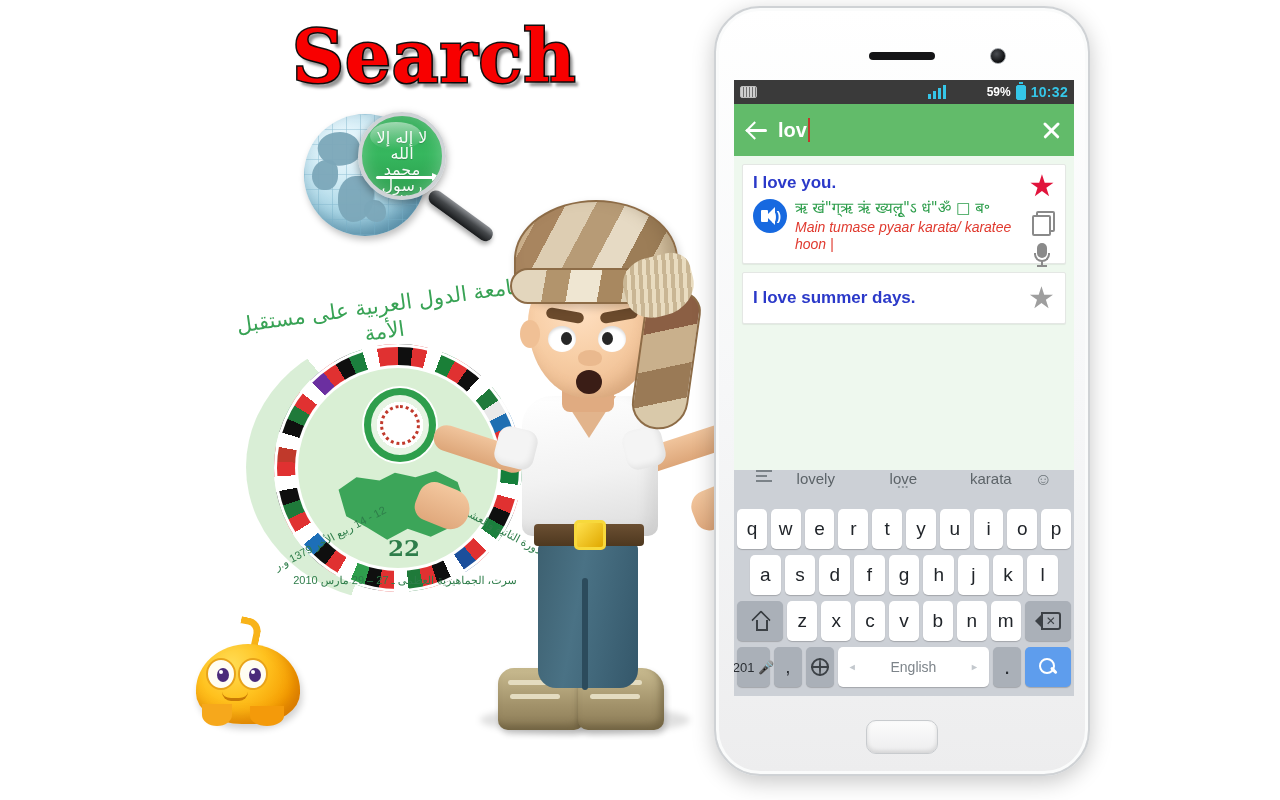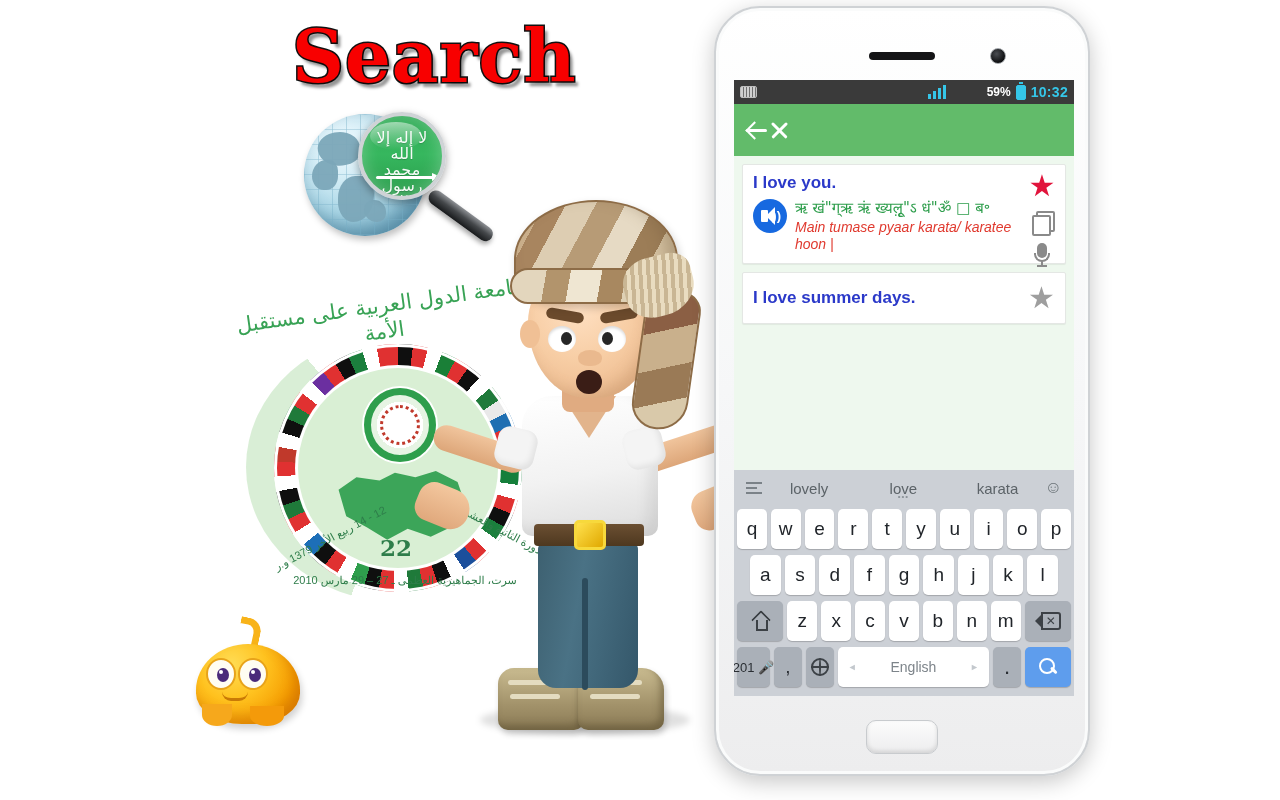--- a/index.html
+++ b/index.html
@@ -131,21 +131,21 @@
   }
   .wreath .inner {
     position:absolute; left: 9px; top: 10px; width: 40px; height: 40px;
     border-radius: 50%; border: 3px dotted #c0392b;
     background:#fff;
     font-size: 7px; color:#1f6fb2; text-align:center; line-height: 40px;
     font-family:"DejaVu Sans", sans-serif;
   }
   .num22 {
     position: absolute; left: 142px; top: 242px; width: 40px;
-    text-align: left; font-family:"DejaVu Serif", serif; font-weight: bold;
+    text-align: right; font-family:"DejaVu Serif", serif; font-weight: bold;
     font-size: 23px; color: #2e7d4a;
   }
   .emblem .bt-left  { position:absolute; left: 6px;  top: 246px; width: 150px; transform: rotate(-28deg); font-size: 11px; color:#2e7d4a; direction: rtl; }
   .emblem .bt-right { position:absolute; left: 196px; top: 228px; width: 120px; transform: rotate(28deg);  font-size: 11px; color:#2e7d4a; direction: rtl; }
   .emblem .bt-mid   { position:absolute; left: 46px; top: 282px; width: 230px; text-align:center; font-size: 11px; color:#2e7d4a; direction: rtl; margin-left: 6px; }
 
   
   .blob { position: absolute; left: 192px; top: 618px; width: 112px; height: 106px; }
   .blob .body {
     position: absolute; left: 4px; top: 26px; width: 104px; height: 80px;
@@ -306,21 +306,21 @@
   .copy-ic:after{content:"";position:absolute;left:0;top:4px;width:15px;height:17px;border:2px solid #8a8a8a;border-radius:2px;background:#fff;}
   .mic-ic { width: 16px; height: 24px; position:relative; cursor:pointer; }
   .mic-ic .cap{position:absolute;left:3px;top:0;width:10px;height:15px;border-radius:5px;background:#8a8a8a;}
   .mic-ic .arc{position:absolute;left:0;top:10px;width:16px;height:9px;border:2px solid #8a8a8a;border-top:none;border-radius:0 0 9px 9px;}
   .mic-ic .stem{position:absolute;left:7px;top:18px;width:2px;height:5px;background:#8a8a8a;}
   .mic-ic .base{position:absolute;left:3px;top:22px;width:10px;height:2px;background:#8a8a8a;}
   .card2 { display:flex; align-items:center; justify-content:space-between; padding: 10px 10px; }
 
   
   .kb { position:absolute; left:0; bottom:0; width: 340px; background:#ccd0d6; padding-bottom: 6px; }
-  .sugg { height: 36px; display:flex; align-items:center; background:#ccd0d6; padding: 0 12px; }
+  .sugg { height: 36px; display:flex; align-items:flex-start; background:#ccd0d6; padding: 0 22px; }
   .sugg .menu-ic { width: 16px; height: 12px; display:flex; flex-direction:column; justify-content:space-between; cursor:pointer;}
   .sugg .menu-ic i{display:block;height:2px;background:#7b8288;}
   .sugg .menu-ic i:nth-child(1){width:16px;} .sugg .menu-ic i:nth-child(2){width:11px;} .sugg .menu-ic i:nth-child(3){width:16px;}
   .sugg .s { flex:1; text-align:center; color:#5c6368; font-size: 15px; position:relative; cursor:pointer;}
   .sugg .s.mid:after{content:"•••"; position:absolute; left:0; right:0; top: 12px; font-size:8px; color:#8b9298; letter-spacing:1px;}
   .sugg .emoji { font-size: 17px; color:#6b7378; cursor:pointer; }
   .krow { display:flex; justify-content:center; gap: 4px; padding: 3px 3px; }
   .key { background:#ffffff; border-radius: 5px; height: 40px; min-width: 28px; flex:1;
          display:flex; align-items:center; justify-content:center; font-size: 19px; color:#21252a;
          box-shadow: 0 1px 1px rgba(0,0,0,.2); cursor:pointer; }
@@ -460,20 +460,24 @@
               <i></i>
             </div>
           <div class="batt-pct">59%</div>
           <div class="batt"></div>
           <div class="clock">10:32</div>
         </div>
       </div>
 
       <div class="appbar">
         <div class="back-arrow"></div>
+        <div class="searchfield">
+          <span class="txt">lov</span>
+          <span class="caret"></span>
+        </div>
         <div class="close-x"></div>
       </div>
 
       <div class="results">
 
         <div class="card">
           <div class="head">I love you.</div>
           <div class="body">
             <div class="spk">
                 <span class="waves">))</span>

